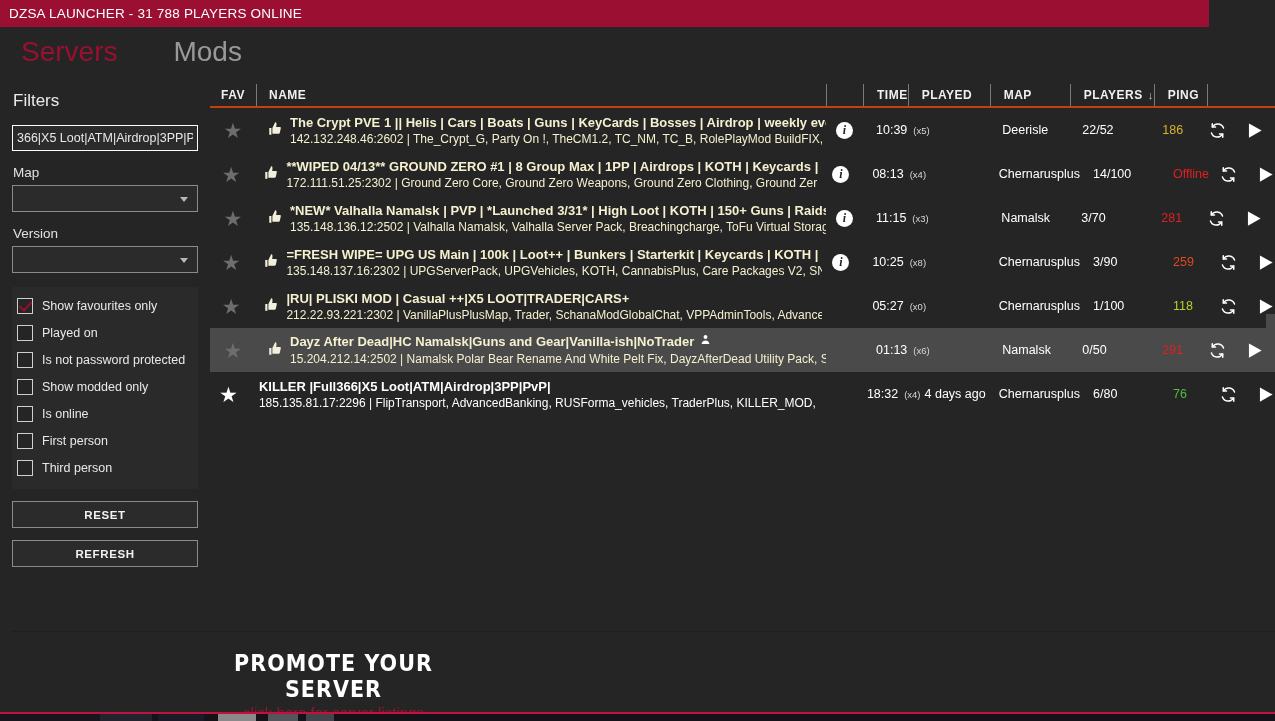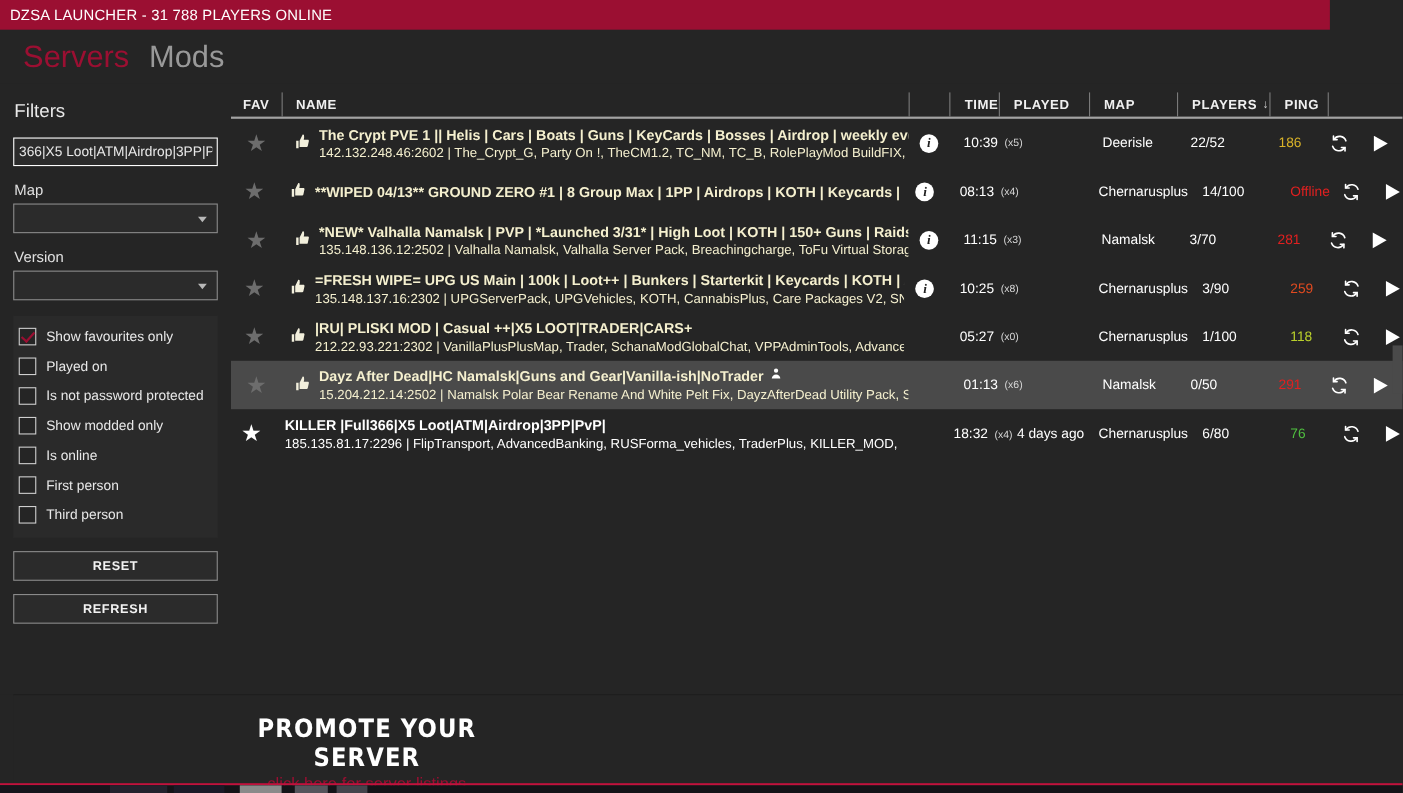--- a/index.html
+++ b/index.html
@@ -34,21 +34,21 @@
     width: 34px; height: 27px; display: flex; align-items: center;
     justify-content: center; color: #f0dde3; font-size: 13px; cursor: pointer;
   }
   .gl-min { display:block; width:11px; height:2px; background:#f0dde3; margin-top:7px; }
   .gl-max { display:block; width:11px; height:11px; border:1.6px solid #f0dde3; }
   .gl-close { font-size: 17px; line-height: 1; font-weight: 300; }
 
   
   #navtabs {
     position: absolute; top: 27px; left: 0; width: 1275px; height: 49px;
-    display: flex; align-items: center; padding-left: 12px;
+    display: flex; align-items: center; padding-left: 12px; gap: 38px;
   }
   .navtab {
     font-size: 28px; padding: 0 9px; cursor: pointer; white-space: nowrap;
     font-weight: 400;
   }
   .navtab.active { color: #9b0f32; }
   .navtab.inactive { color: #999999; }
 
   
   #sidebar {
@@ -91,21 +91,21 @@
     font-family: "Liberation Sans", sans-serif;
   }
 
   
   #table-area {
     position: absolute; top: 76px; left: 210px; width: 1065px; height: 555px;
     background: #252525;
   }
   #thead {
     position: relative; height: 32px; display: flex; align-items: flex-end;
-    border-bottom: 2px solid #a3a3a3;
+    border-bottom: 2px solid #c2410c;
   }
   .th {
     color: #f0f0f0; font-size: 12px; font-weight: bold; letter-spacing: .5px;
     height: 22px; display: flex; align-items: center; cursor: pointer;
     white-space: nowrap;
   }
   .th-fav   { width: 46px; justify-content: center; }
   .th-name  { flex: 0 0 570px; padding-left: 12px; border-left: 1px solid #7a7a7a; }
   .th-info  { flex: 0 0 37px; border-left: 1px solid #7a7a7a; }
   .th-time  { flex: 0 0 40px; padding-left: 13px; border-left: 1px solid #7a7a7a; }
@@ -307,20 +307,21 @@
       <div class="row">
         <div class="c-fav">
           <span class="star">★</span>
         </div>
         <div class="c-name">
           <span class="thumb"><svg width="15" height="15" viewBox="0 0 24 24" fill="#f2efdc">
               <path d="M2 11h3.5v11H2zM7 11.2l4.1-8.4c.5-1 1.9-.9 2.3.2l.2 3.3-.6 3.2h6c1 0 1.7.9 1.5 1.9l-1.6 7.5c-.2.8-.9 1.4-1.7 1.4H7z"></path>
             </svg></span>
           <div class="name-block">
             <div class="srv-title">**WIPED 04/13** GROUND ZERO #1 | 8 Group Max | 1PP | Airdrops | KOTH | Keycards | Drugs</div>
+            <div class="srv-sub">172.111.51.25:2302 | Ground Zero Core, Ground Zero Weapons, Ground Zero Clothing, Ground Zer</div>
           </div>
         </div>
         <div class="c-info">
           <span class="info-ic">i</span>
         </div>
         <div class="c-time">08:13</div>
         <div class="c-played">
           <span class="mult">(x4)</span>
         </div>
         <div class="c-map">Chernarusplus</div>

